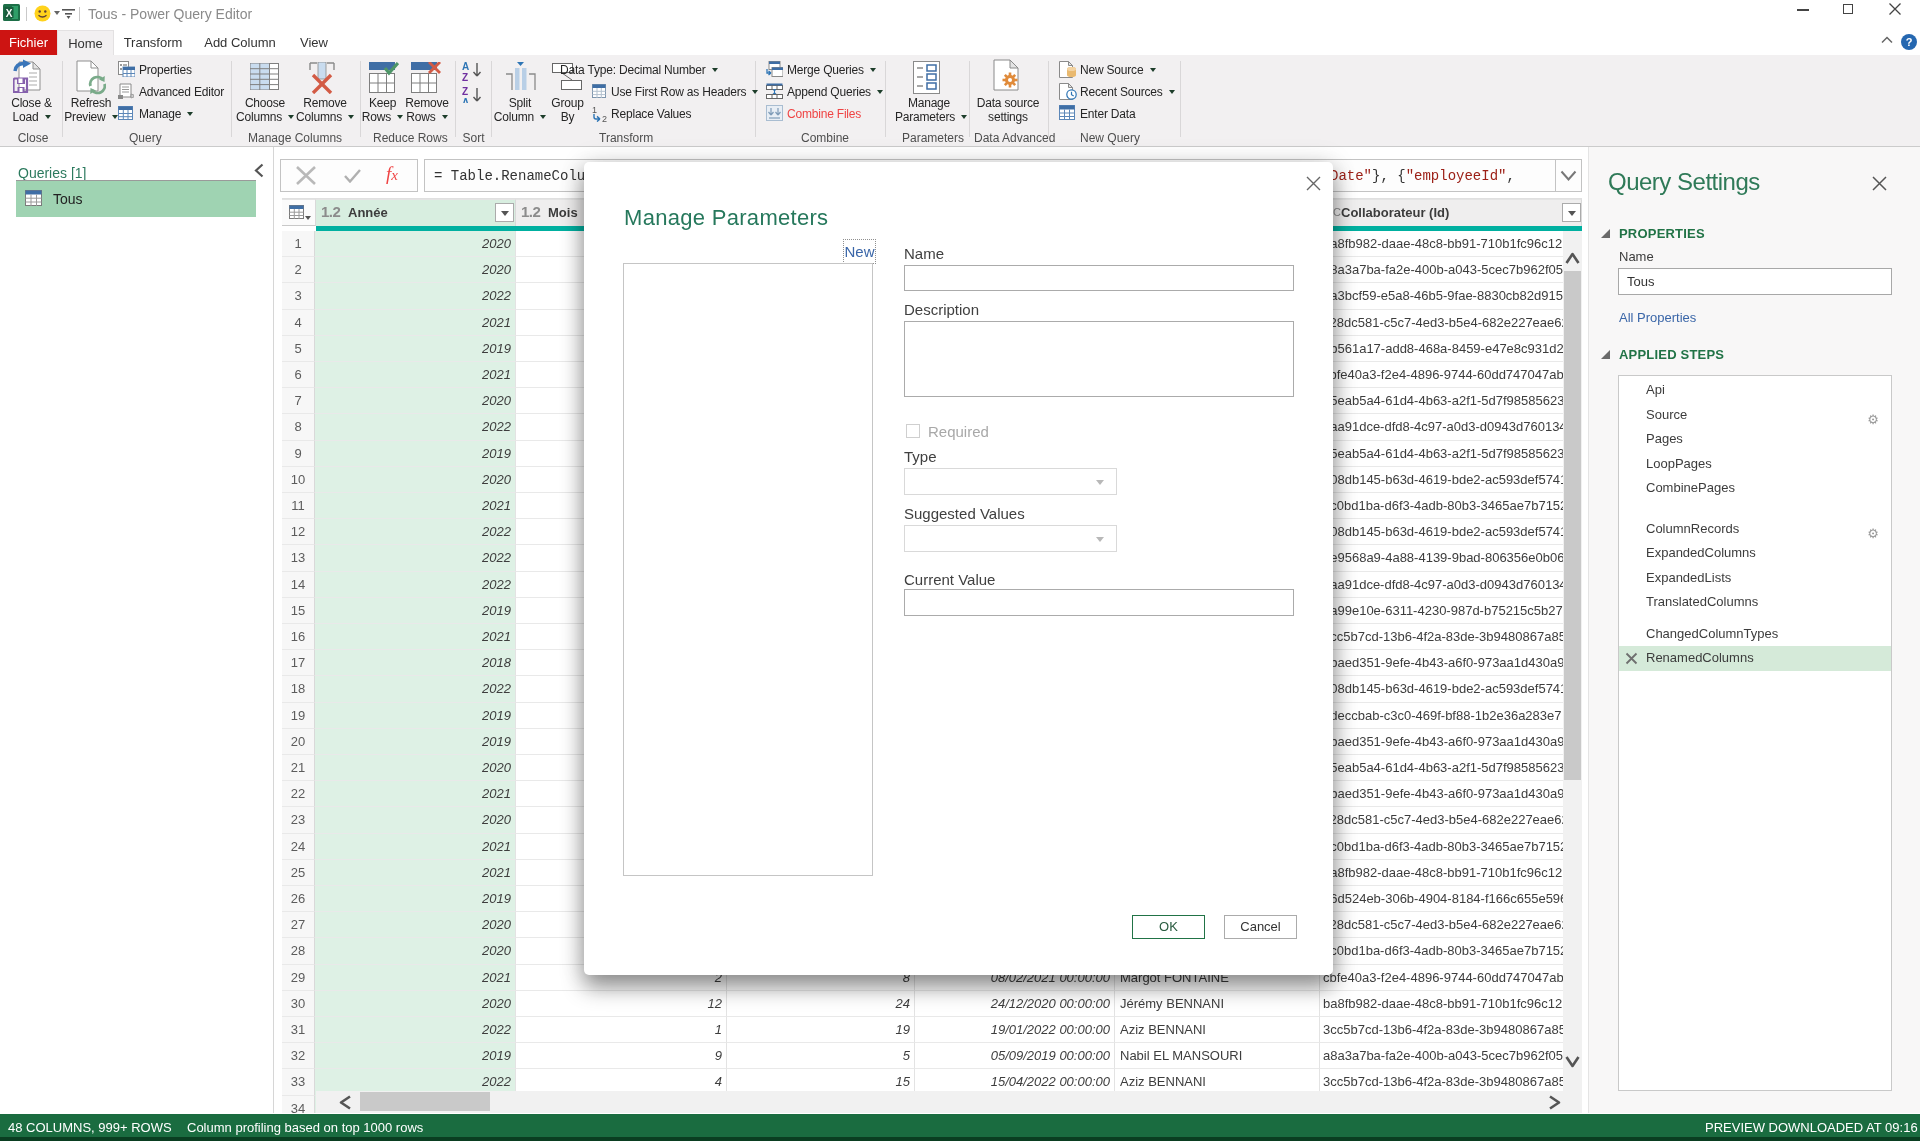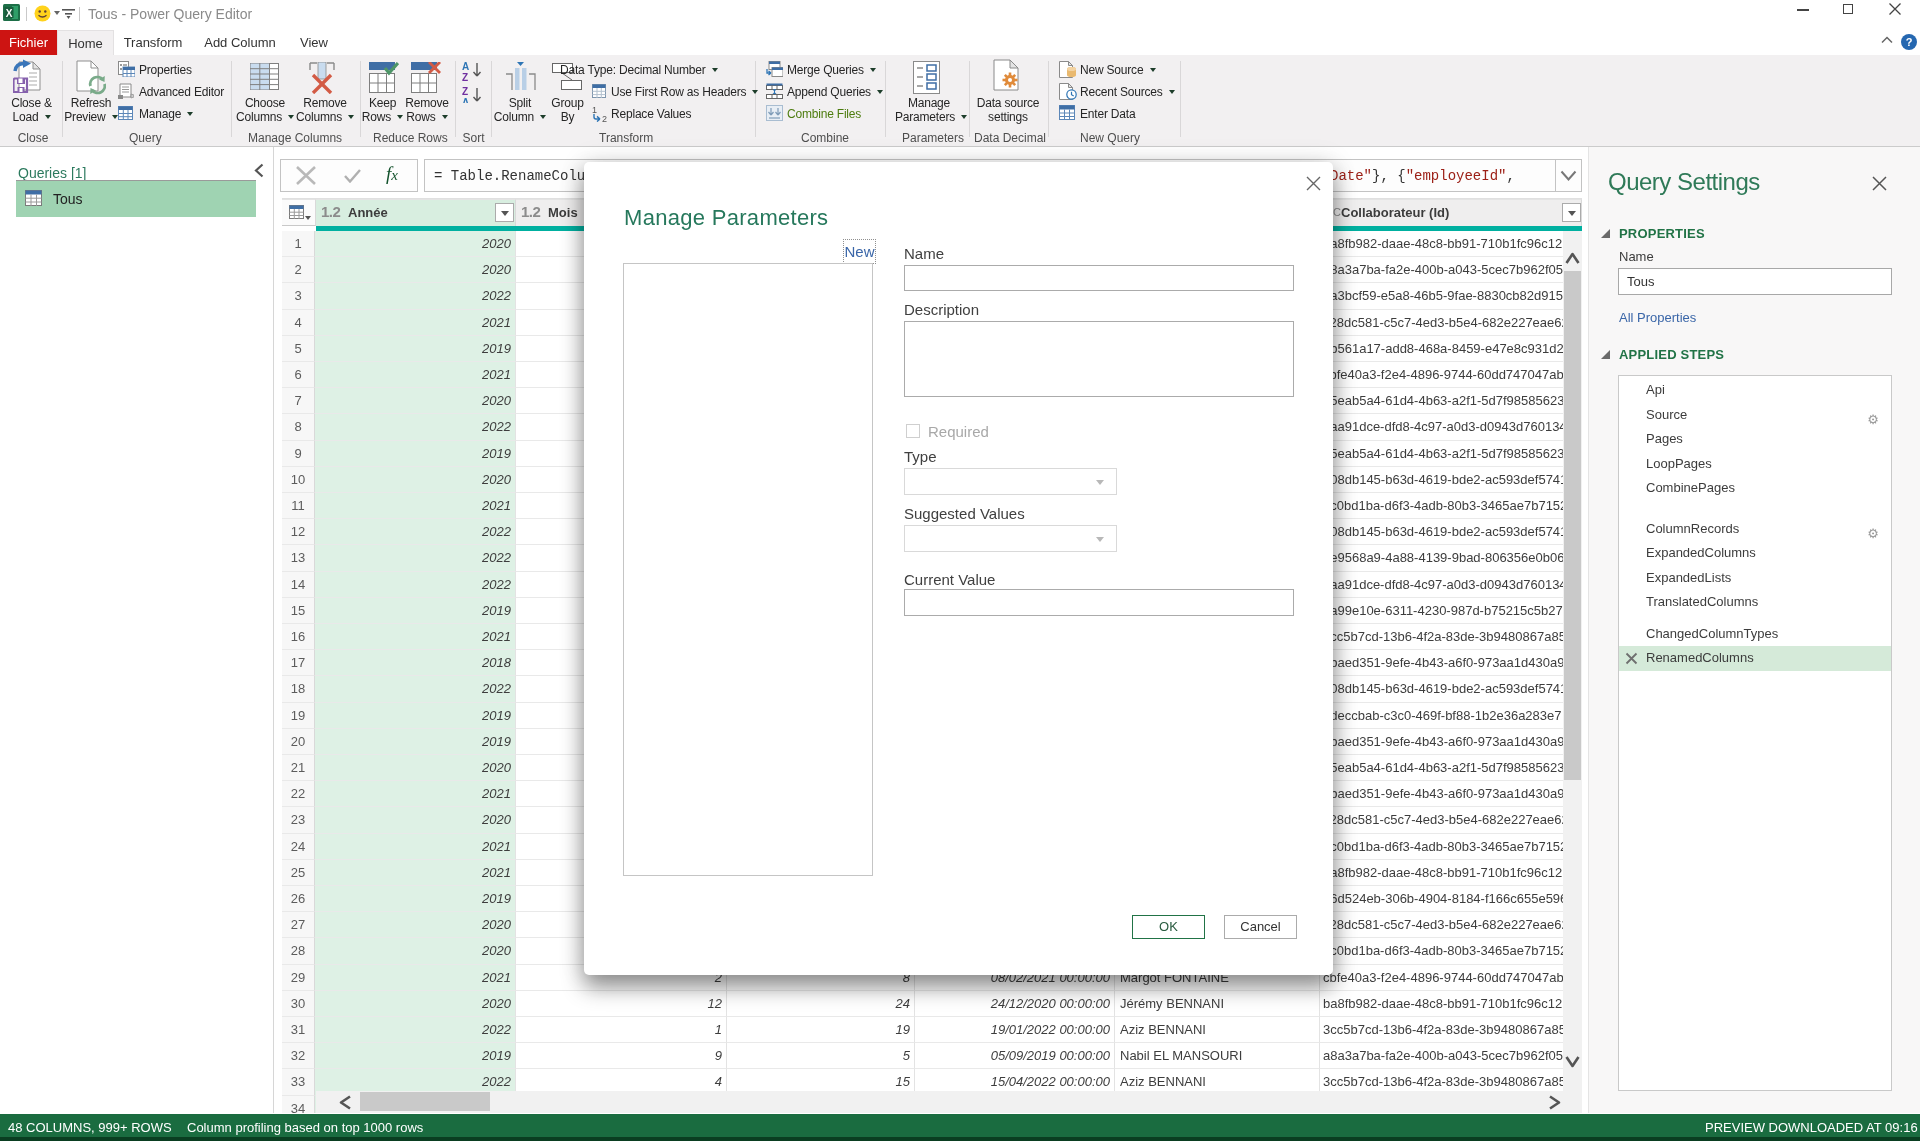--- a/index.html
+++ b/index.html
@@ -15,21 +15,21 @@
 .tab{position:absolute;top:30px;height:25px;line-height:25px;font-size:13px;color:#333;text-align:center}
 #tab-fichier{left:0;width:57px;background:#cd1412;color:#fff}
 #tab-home{left:57px;width:57px;background:#f2f0f1;border:1px solid #e3e1e2;border-bottom:none}
 
 #ribbon{left:0;top:55px;width:1920px;height:92px;background:#f2f0f1;border-bottom:1px solid #cbcbcb}
 .gsep{position:absolute;top:6px;width:1px;height:76px;background:#d9d7d8}
 .glabel{position:absolute;top:131px;font-size:12px;color:#4e4e4e;text-align:center;white-space:nowrap}
 .bigtxt{position:absolute;font-size:12px;color:#262626;text-align:center;line-height:14px;white-space:nowrap;letter-spacing:-0.2px}
 .smalltxt{position:absolute;font-size:12px;color:#262626;white-space:nowrap;letter-spacing:-0.2px}
 .dar{display:inline-block;width:0;height:0;border-left:3.5px solid transparent;border-right:3.5px solid transparent;border-top:4px solid #1d3d2a;vertical-align:2px;margin-left:3px}
-.gray{color:#4d7c0f}
+.gray{color:#ef4444}
 
 #qpanel{left:0;top:147px;width:274px;height:966px;background:#fff;border-right:1px solid #d6d6d6}
 #qtitle{left:18px;top:165px;font-size:14px;color:#2c7a5e}
 #qrow{left:16px;top:181px;width:240px;height:36px;background:#9fd3b2}
 #qrowline{left:16px;top:180px;width:240px;height:1px;background:#9a9a9a}
 #qname{left:53px;top:191px;font-size:14px;color:#222}
 
 .fbox{position:absolute;background:#fdfdfd;border:1px solid #c3c3c3}
 #ftext1,#ftext2{position:absolute;top:168px;font-family:"Liberation Mono",monospace;font-size:14px;color:#333;white-space:pre}
 .mstr{color:#9c2017}
@@ -126,21 +126,21 @@
 <div class="gsep" style="left:1048px;top:61px"></div>
 <div class="gsep" style="left:1180px;top:61px"></div>
 <div class="glabel" style="left:16px;width:34px">Close</div>
 <div class="glabel" style="left:129px;width:32px">Query</div>
 <div class="glabel" style="left:248px;width:94px">Manage Columns</div>
 <div class="glabel" style="left:373px;width:71px">Reduce Rows</div>
 <div class="glabel" style="left:461px;width:25px">Sort</div>
 <div class="glabel" style="left:599px;width:53px">Transform</div>
 <div class="glabel" style="left:800px;width:50px">Combine</div>
 <div class="glabel" style="left:902px;width:60px">Parameters</div>
-<div class="glabel" style="left:974px;width:70px">Data Decimal</div>
+<div class="glabel" style="left:974px;width:70px">Data Advanced</div>
 <div class="glabel" style="left:1080px;width:58px">New Query</div>
 <svg class="ic" style="left:13px;top:59px" width="34" height="37" viewBox="0 0 34 37">
 <path d="M6 3 h14 l7 7 v21 h-21 z" fill="#fff" stroke="#8f8f8f"></path>
 <path d="M20 3 l7 7 h-7 z" fill="#e2e2e2" stroke="#8f8f8f"></path>
 <g stroke="#ababab">
       <line x1="16" y1="14" x2="24" y2="14"></line>
       <line x1="16" y1="18" x2="24" y2="18"></line>
       <line x1="16" y1="22" x2="24" y2="22"></line>
       <line x1="16" y1="26" x2="24" y2="26"></line>
     </g>
@@ -378,21 +378,21 @@
     </g>
   </svg>
 <div class="ab" id="qname">Tous</div>
 <div class="fbox" style="left:280px;top:159px;width:138px;height:33px"></div>
 <svg class="ic" style="left:296px;top:166px" width="20" height="19" viewBox="0 0 20 19">
 <path d="M1 1 L19 18 M19 1 L1 18" stroke="#b9b9b9" stroke-width="2.6"></path>
   </svg>
 <svg class="ic" style="left:344px;top:169px" width="17" height="14" viewBox="0 0 17 14">
 <path d="M1 7 L6 12.5 L16 1" stroke="#b0b0b0" stroke-width="2.4" fill="none"></path>
   </svg>
-<div class="ab" style="left:386px;top:163px;font-family:'Liberation Serif',serif;font-style:italic;font-size:19px;color:#14532d">f<span style="font-size:15px">x</span></div>
+<div class="ab" style="left:386px;top:163px;font-family:'Liberation Serif',serif;font-style:italic;font-size:19px;color:#ef4444">f<span style="font-size:15px">x</span></div>
 <div class="fbox" style="left:424px;top:159px;width:1132px;height:33px"></div>
 <div class="fbox" style="left:1555px;top:159px;width:27px;height:33px"></div>
 <svg class="ic" style="left:1560px;top:170px" width="17" height="12" viewBox="0 0 17 12">
 <path d="M1.5 1.5 L8.5 9.5 L15.5 1.5" stroke="#777" stroke-width="2" fill="none"></path>
   </svg>
 <div id="ftext1" style="left:434px">= Table.RenameColumns</div>
 <div id="ftext2" style="left:1330px"><span class="mstr">Date"</span>}, {<span class="mstr">"employeeId"</span>,</div>
 <div class="ab" style="left:282px;top:198px;width:1300px;height:1px;background:#e0e0e0"></div>
 <div class="hcell" style="left:282px;width:34px;background:#fbfbfb;border-bottom:1px solid #c9c9c9"></div>
 <svg class="ic" style="left:289px;top:205px" width="15" height="14" viewBox="0 0 15 14">

